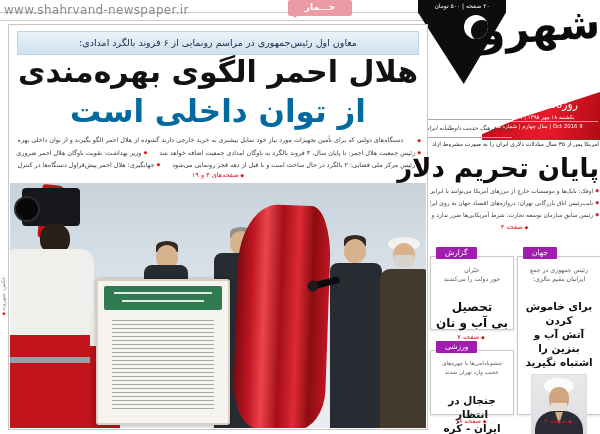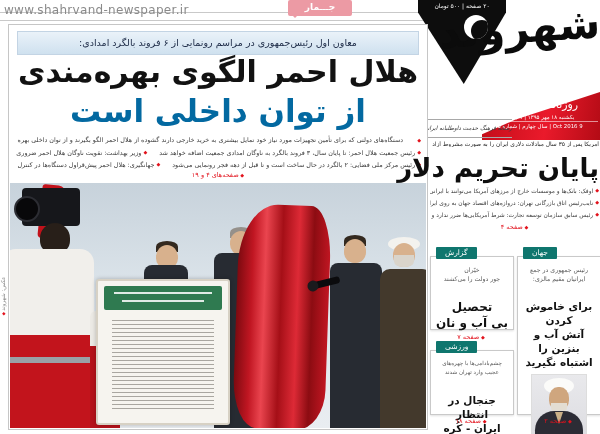--- a/index.html
+++ b/index.html
@@ -75,21 +75,21 @@
               transform:rotate(-90deg);transform-origin:60px 60px;text-align:center;white-space:nowrap;}
   .ph-caption::after{content:" ◆";color:#e2121c;font-size:4.5px;}
   
   .dollar{position:absolute;left:430px;top:141px;width:169px;}
   .d-kick{font-size:5.9px;color:#222;text-align:center;white-space:nowrap;overflow:hidden;}
   .d-head{font-size:26px;font-weight:bold;color:#0e0e0e;text-align:center;line-height:34px;margin-top:4px;white-space:nowrap;}
   .d-bul{font-size:5.9px;line-height:11px;color:#3a3a3a;text-align:right;white-space:nowrap;overflow:hidden;}
   .d-pgref{margin-top:2px;}
   
   .nbox{position:absolute;background:#fff;border:1px solid #c9c9c9;box-shadow:0 1px 2px rgba(0,0,0,.12);}
-  .tab{position:absolute;top:-10px;left:5px;background:#0f766e;color:#fff;font-size:7.5px;line-height:12px;
+  .tab{position:absolute;top:-10px;left:5px;background:#a21caf;color:#fff;font-size:7.5px;line-height:12px;
        padding:0 9px;border-radius:1px;}
   .tabline{position:absolute;top:-5px;left:0;right:0;height:1px;background:#cfcfcf;z-index:-1;}
   .n-kick{font-size:6.2px;line-height:9px;color:#5a5a5a;text-align:center;margin-top:8px;}
   .n-head{font-size:12px;line-height:16px;font-weight:bold;color:#111;text-align:center;margin-top:16px;}
   .n-head.small{font-size:10.5px;line-height:14px;}
   .boxref{position:absolute;text-align:center;}
   .portrait{position:relative;width:54px;height:84px;margin:5px auto 0;background:linear-gradient(#e9e9ec,#d8d8dd);overflow:hidden;border:1px solid #ddd;}
   .turban{position:absolute;left:12px;top:3px;width:30px;height:16px;background:#fbfbf9;border-radius:50%;}
   .face{position:absolute;left:17px;top:12px;width:20px;height:24px;background:#cfa67e;border-radius:45%;}
   .beard{position:absolute;left:19px;top:28px;width:16px;height:10px;background:#e3ddd2;border-radius:0 0 50% 50%;}

